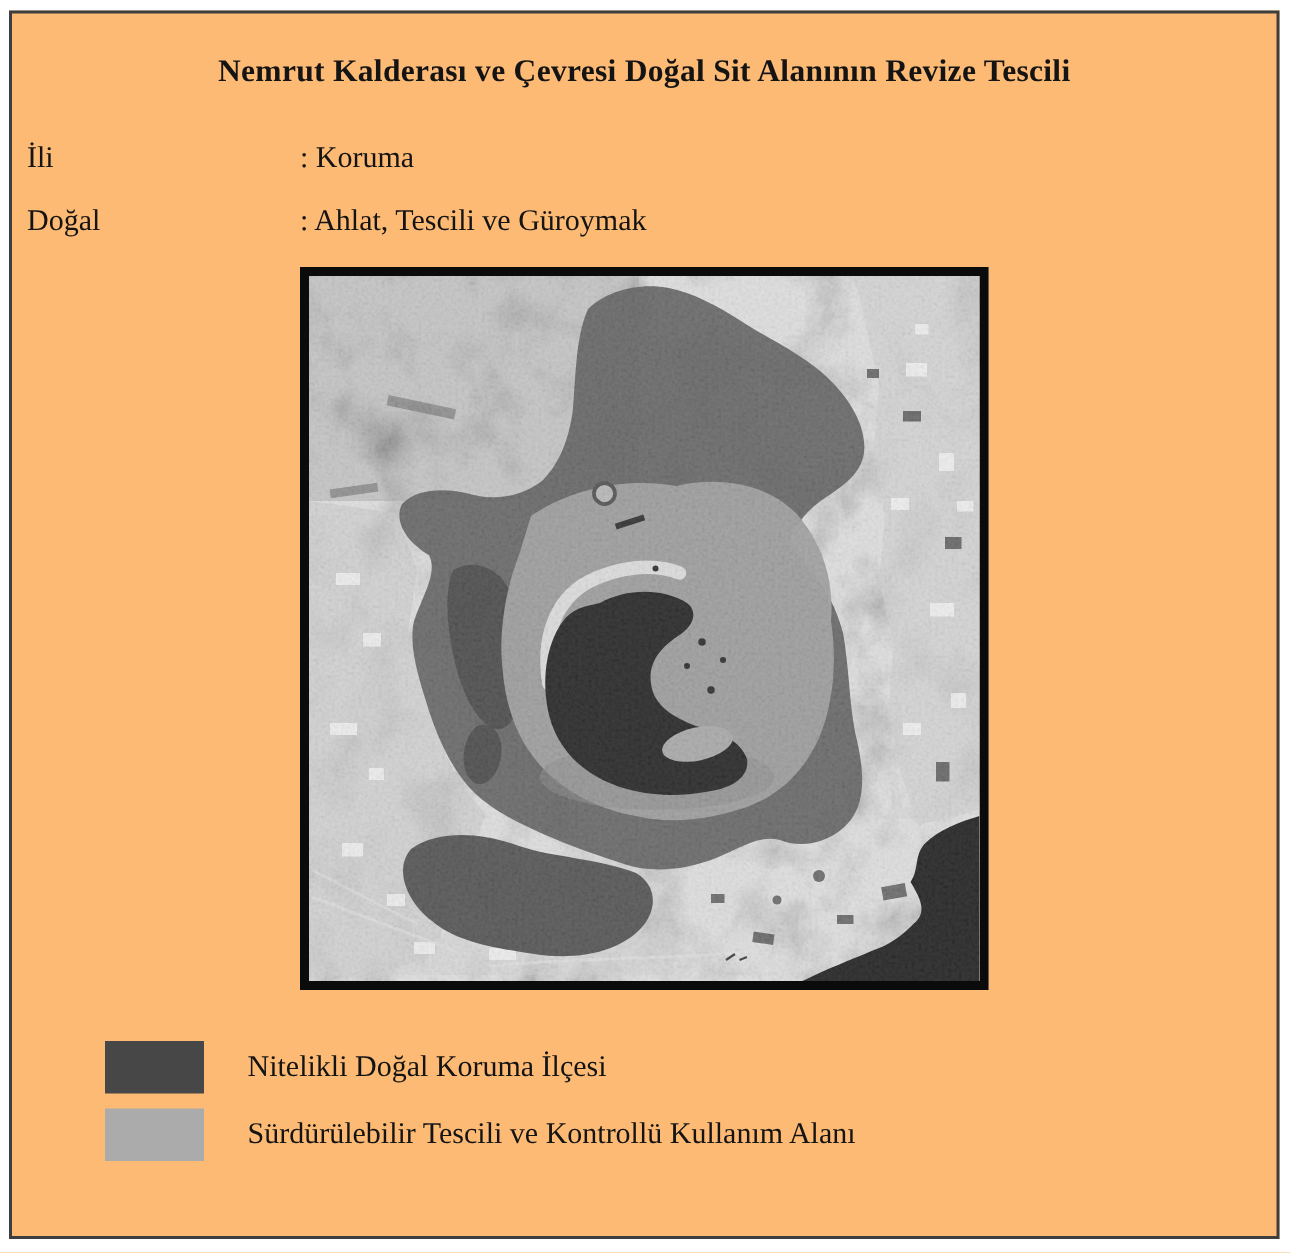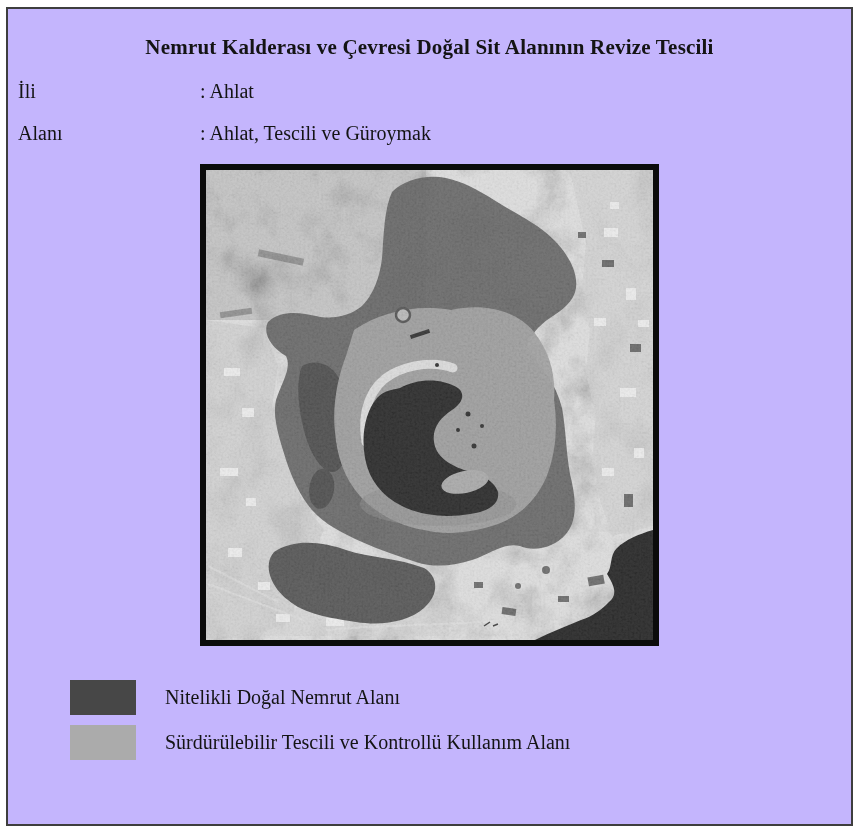--- a/index.html
+++ b/index.html
@@ -3,27 +3,27 @@
 <meta charset="utf-8">
 <style>
   html,body{margin:0;padding:0;}
   body{
     width:860px;height:835px;background:#ffffff;overflow:hidden;
     font-family:"Liberation Serif","DejaVu Serif",serif;color:#141414;
     position:relative;
   }
   .page{
     position:absolute;left:6px;top:7px;right:7px;bottom:9px;
-    border:2px solid #3e3e3e;box-sizing:border-box;background:#c4b5fd;
+    border:2px solid #3e3e3e;box-sizing:border-box;background:#fdba74;
   }
   .title{
     margin-top:26px;text-align:center;font-size:21px;font-weight:700;
     letter-spacing:.2px;line-height:1.2;
   }
-  .fields{margin:20px 0 0 10px;font-size:20px;}
+  .fields{margin:34px 0 0 10px;font-size:20px;}
   .frow{display:flex;margin-bottom:19px;line-height:1.15;}
   .flabel{width:182px;flex:0 0 182px;}
   .fvalue{flex:1;}
   .map-frame{
     width:447px;height:470px;border:6px solid #0b0b0b;
     margin:14px auto 0;background:#a2a2a2;
   }
   .map-frame svg{display:block;width:447px;height:470px;}
   .legend{margin:34px 0 0 62px;}
   .lrow{display:flex;align-items:center;margin-bottom:10px;}
@@ -33,24 +33,24 @@
 </head>
 <body>
 
 <div class="page">
 
   <div class="title">Nemrut Kalderası ve Çevresi Doğal Sit Alanının Revize Tescili</div>
 
   <div class="fields">
     <div class="frow">
       <span class="flabel">İli</span>
-      <span class="fvalue">: Ahlat</span>
+      <span class="fvalue">: Koruma</span>
     </div>
     <div class="frow">
-      <span class="flabel">Alanı</span>
+      <span class="flabel">Doğal</span>
       <span class="fvalue">: Ahlat, Tescili ve Güroymak</span>
     </div>
   </div>
 
   <div class="map-frame">
     <svg viewBox="0 0 447 470" preserveAspectRatio="none" xmlns="http://www.w3.org/2000/svg">
       <defs>
         <filter id="fCoarse" x="0" y="0" width="100%" height="100%">
           <feTurbulence type="fractalNoise" baseFrequency="0.028 0.024" numOctaves="5" seed="7"></feTurbulence>
           <feColorMatrix type="matrix" values="0.9 0.9 0.9 0 -0.45  0.9 0.9 0.9 0 -0.45  0.9 0.9 0.9 0 -0.45  0 0 0 0 1"></feColorMatrix>
@@ -164,21 +164,21 @@
 
       <path d="M278,456 l6,-4 m3,4 l5,-2" stroke="#222" stroke-width="1.5" fill="none"></path>
 
       <rect x="0" y="0" width="447" height="470" filter="url(#fFine)" opacity="0.2"></rect>
     </svg>
   </div>
 
   <div class="legend">
     <div class="lrow">
       <span class="swatch" style="background-color: rgb(71, 71, 71);"></span>
-      <span class="llabel">Nitelikli Doğal Nemrut Alanı</span>
+      <span class="llabel">Nitelikli Doğal Koruma İlçesi</span>
     </div>
     <div class="lrow">
       <span class="swatch" style="background-color: rgb(171, 171, 171);"></span>
       <span class="llabel">Sürdürülebilir Tescili ve Kontrollü Kullanım Alanı</span>
     </div>
   </div>
 
 </div>
 
 </body></html>

